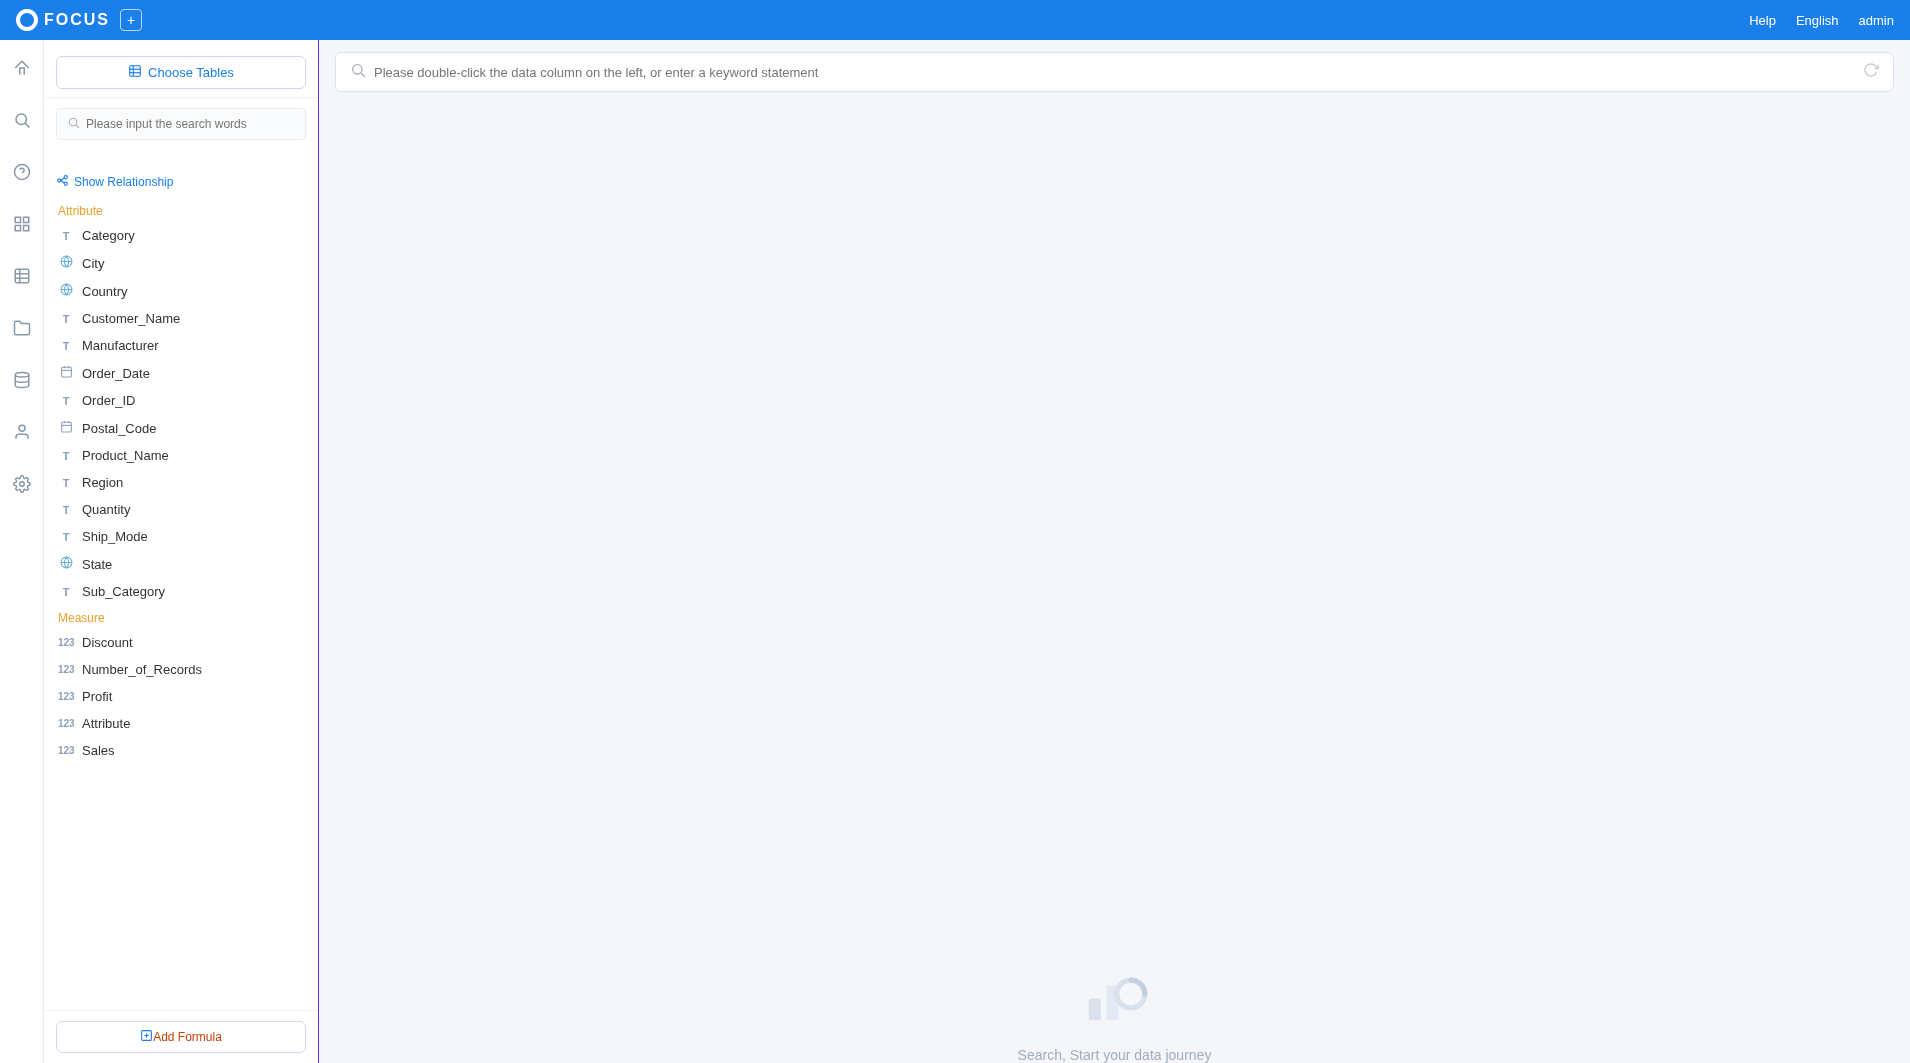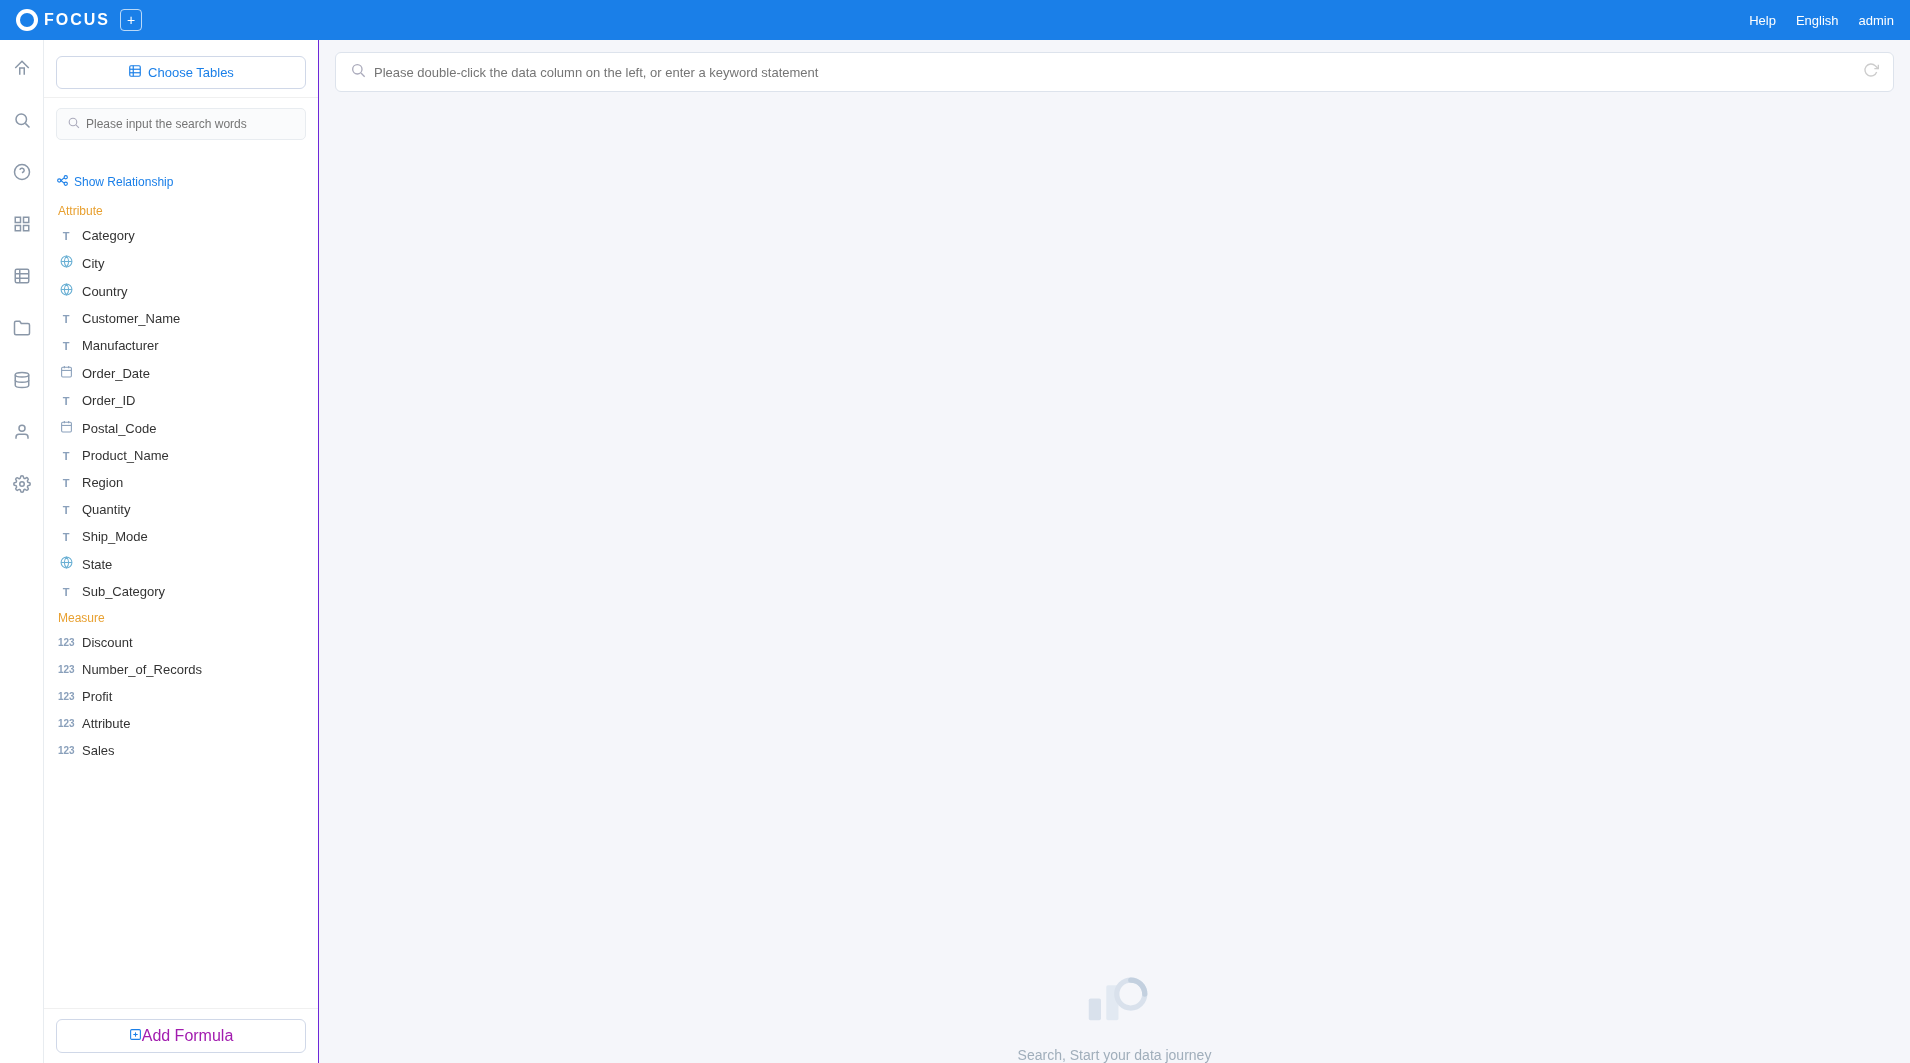--- a/index.html
+++ b/index.html
@@ -106,22 +106,22 @@
     .field-icon.text { color: #8aa0bb; font-style: normal; font-weight: bold; font-size: 11px; }
     .field-icon.num { color: #8aa0bb; font-size: 10px; font-weight: bold; }
 
     .sidebar-bottom { padding: 10px 12px; border-top: 1px solid #f0f0f0; }
     .add-formula-btn {
       display: flex; align-items: center; 
       padding: 7px 14px;
       border: 1px solid #d0d8e8;
       border-radius: 6px;
       background: white;
-      color: #a21caf;
-      font-size: 16px;
+      color: #c2410c;
+      font-size: 12px;
       cursor: pointer;
       width: 100%;
       justify-content: center;
     }
 
     
     .main-content { flex: 1; display: flex; flex-direction: column; background: #f5f6fa; }
     .search-bar-area { padding: 12px 16px; }
     .main-search {
       display: flex; align-items: center; gap: 8px;

